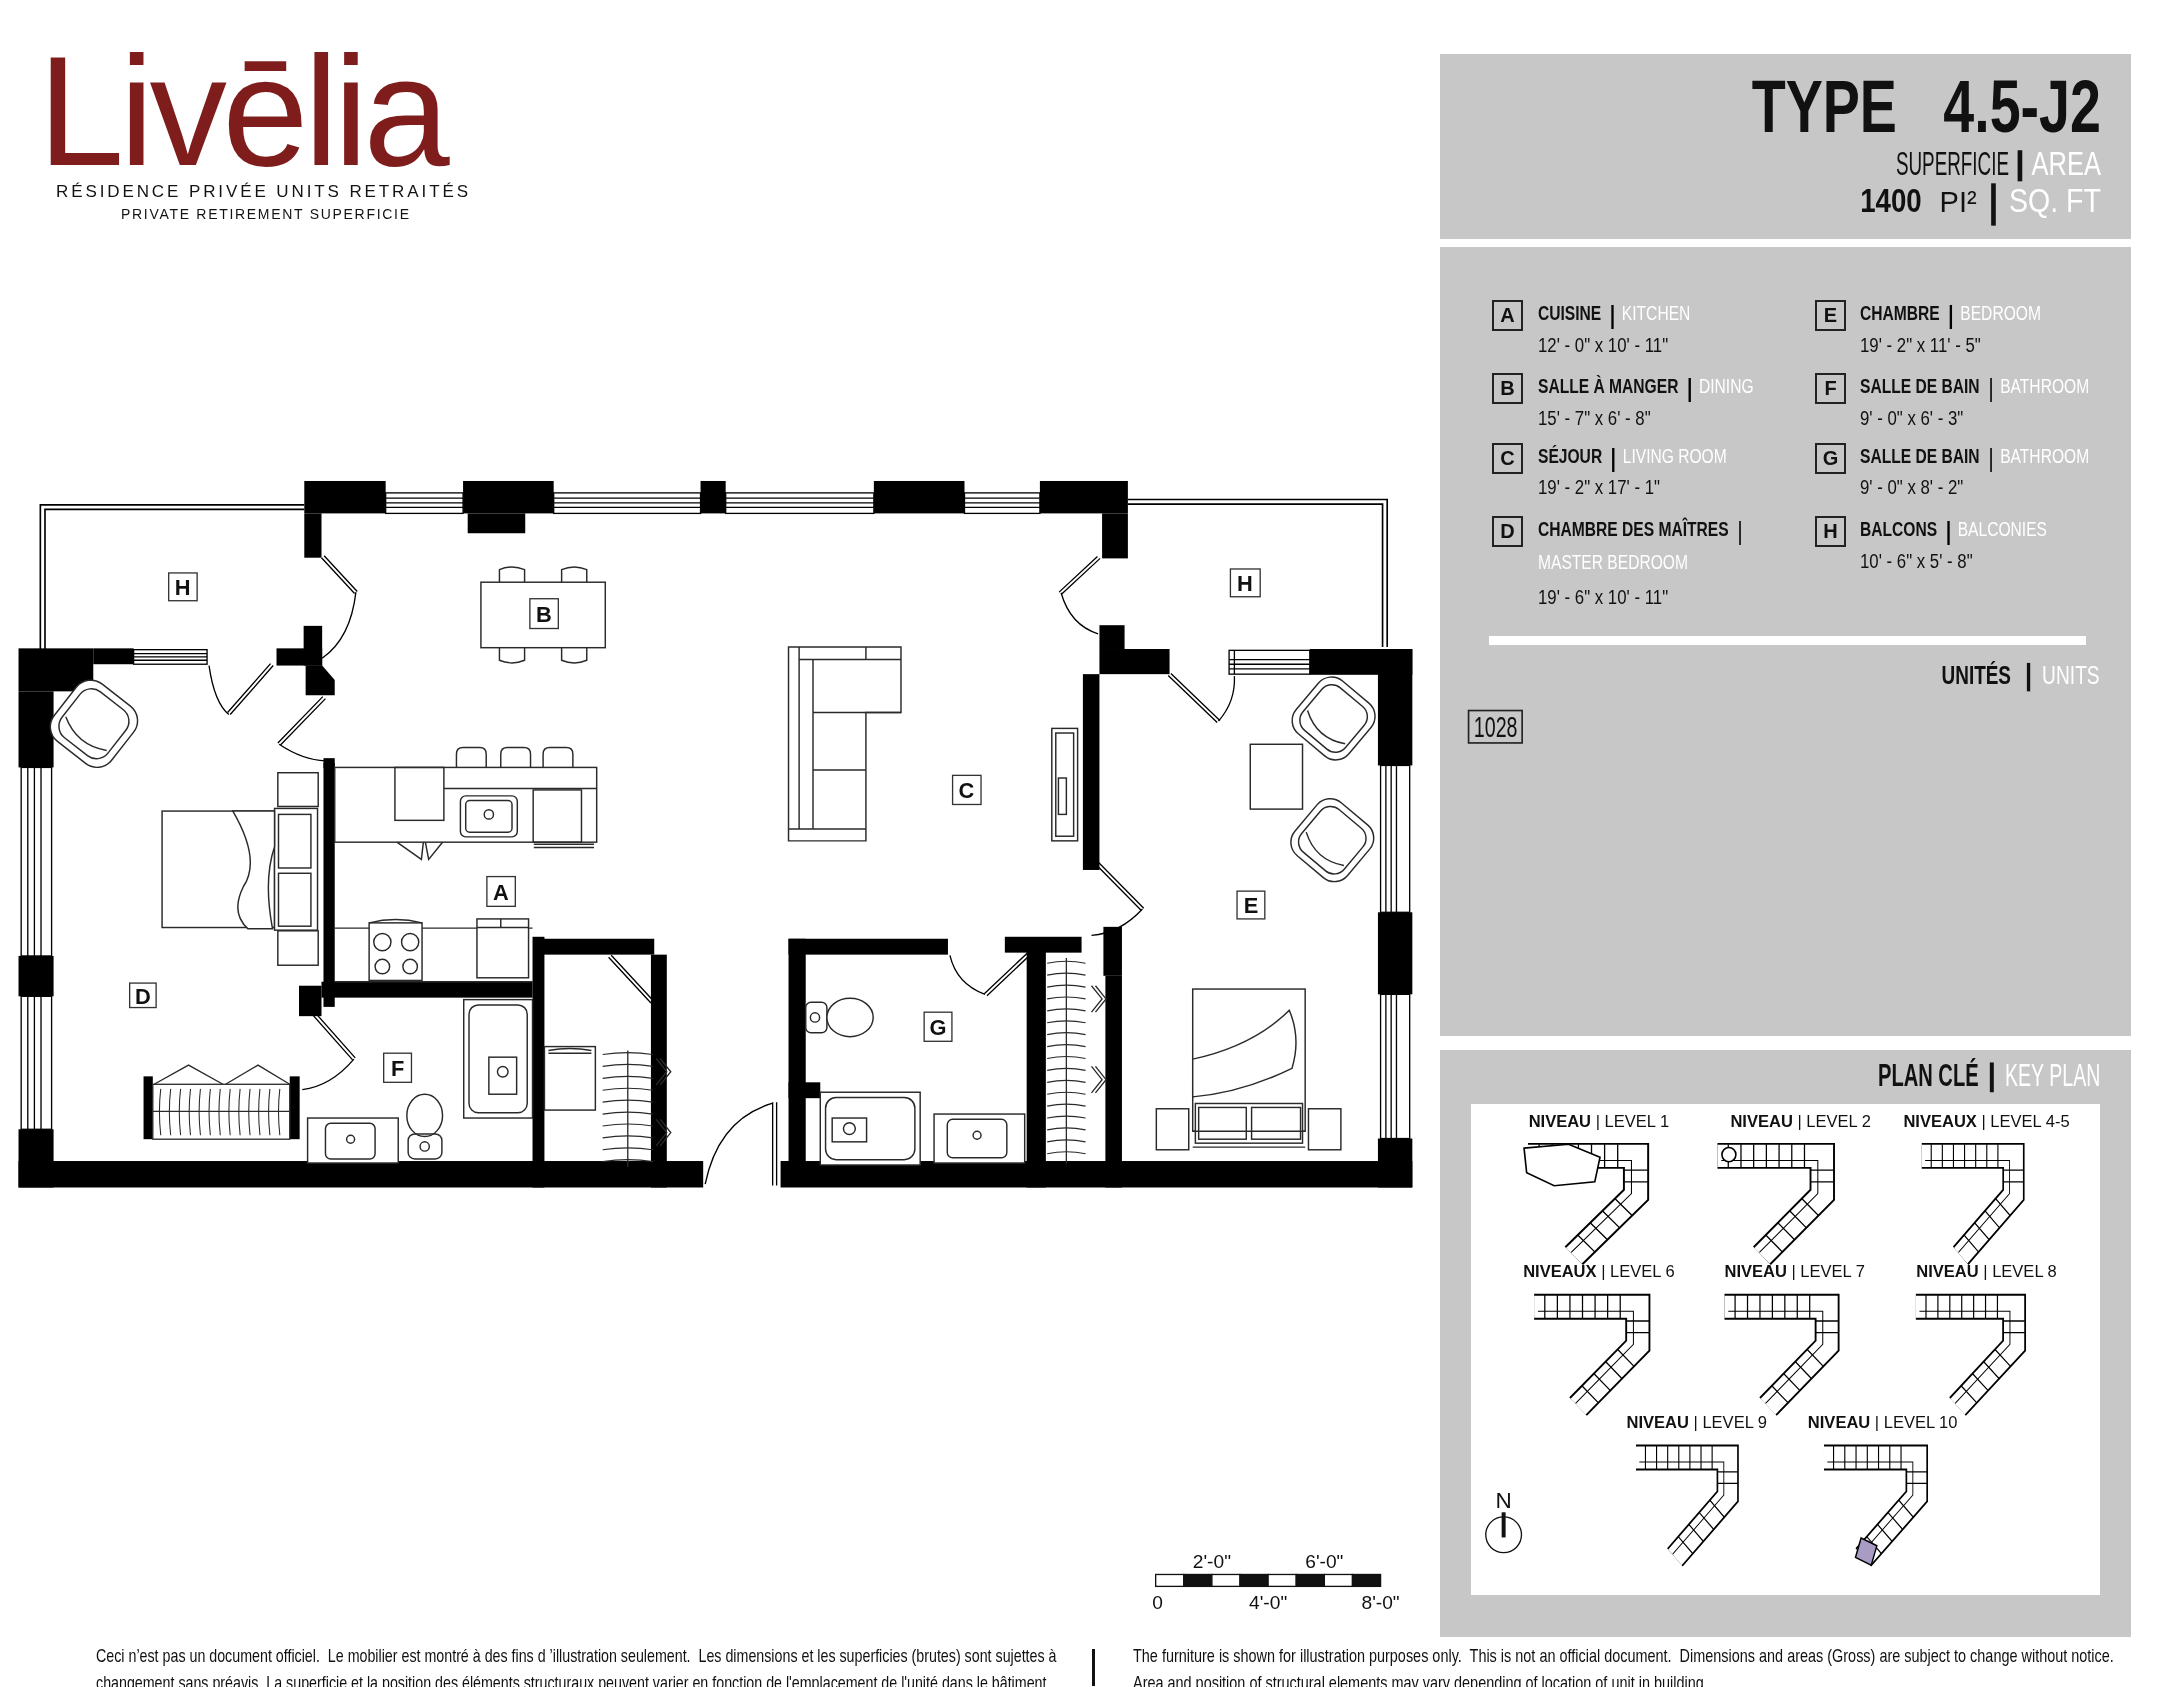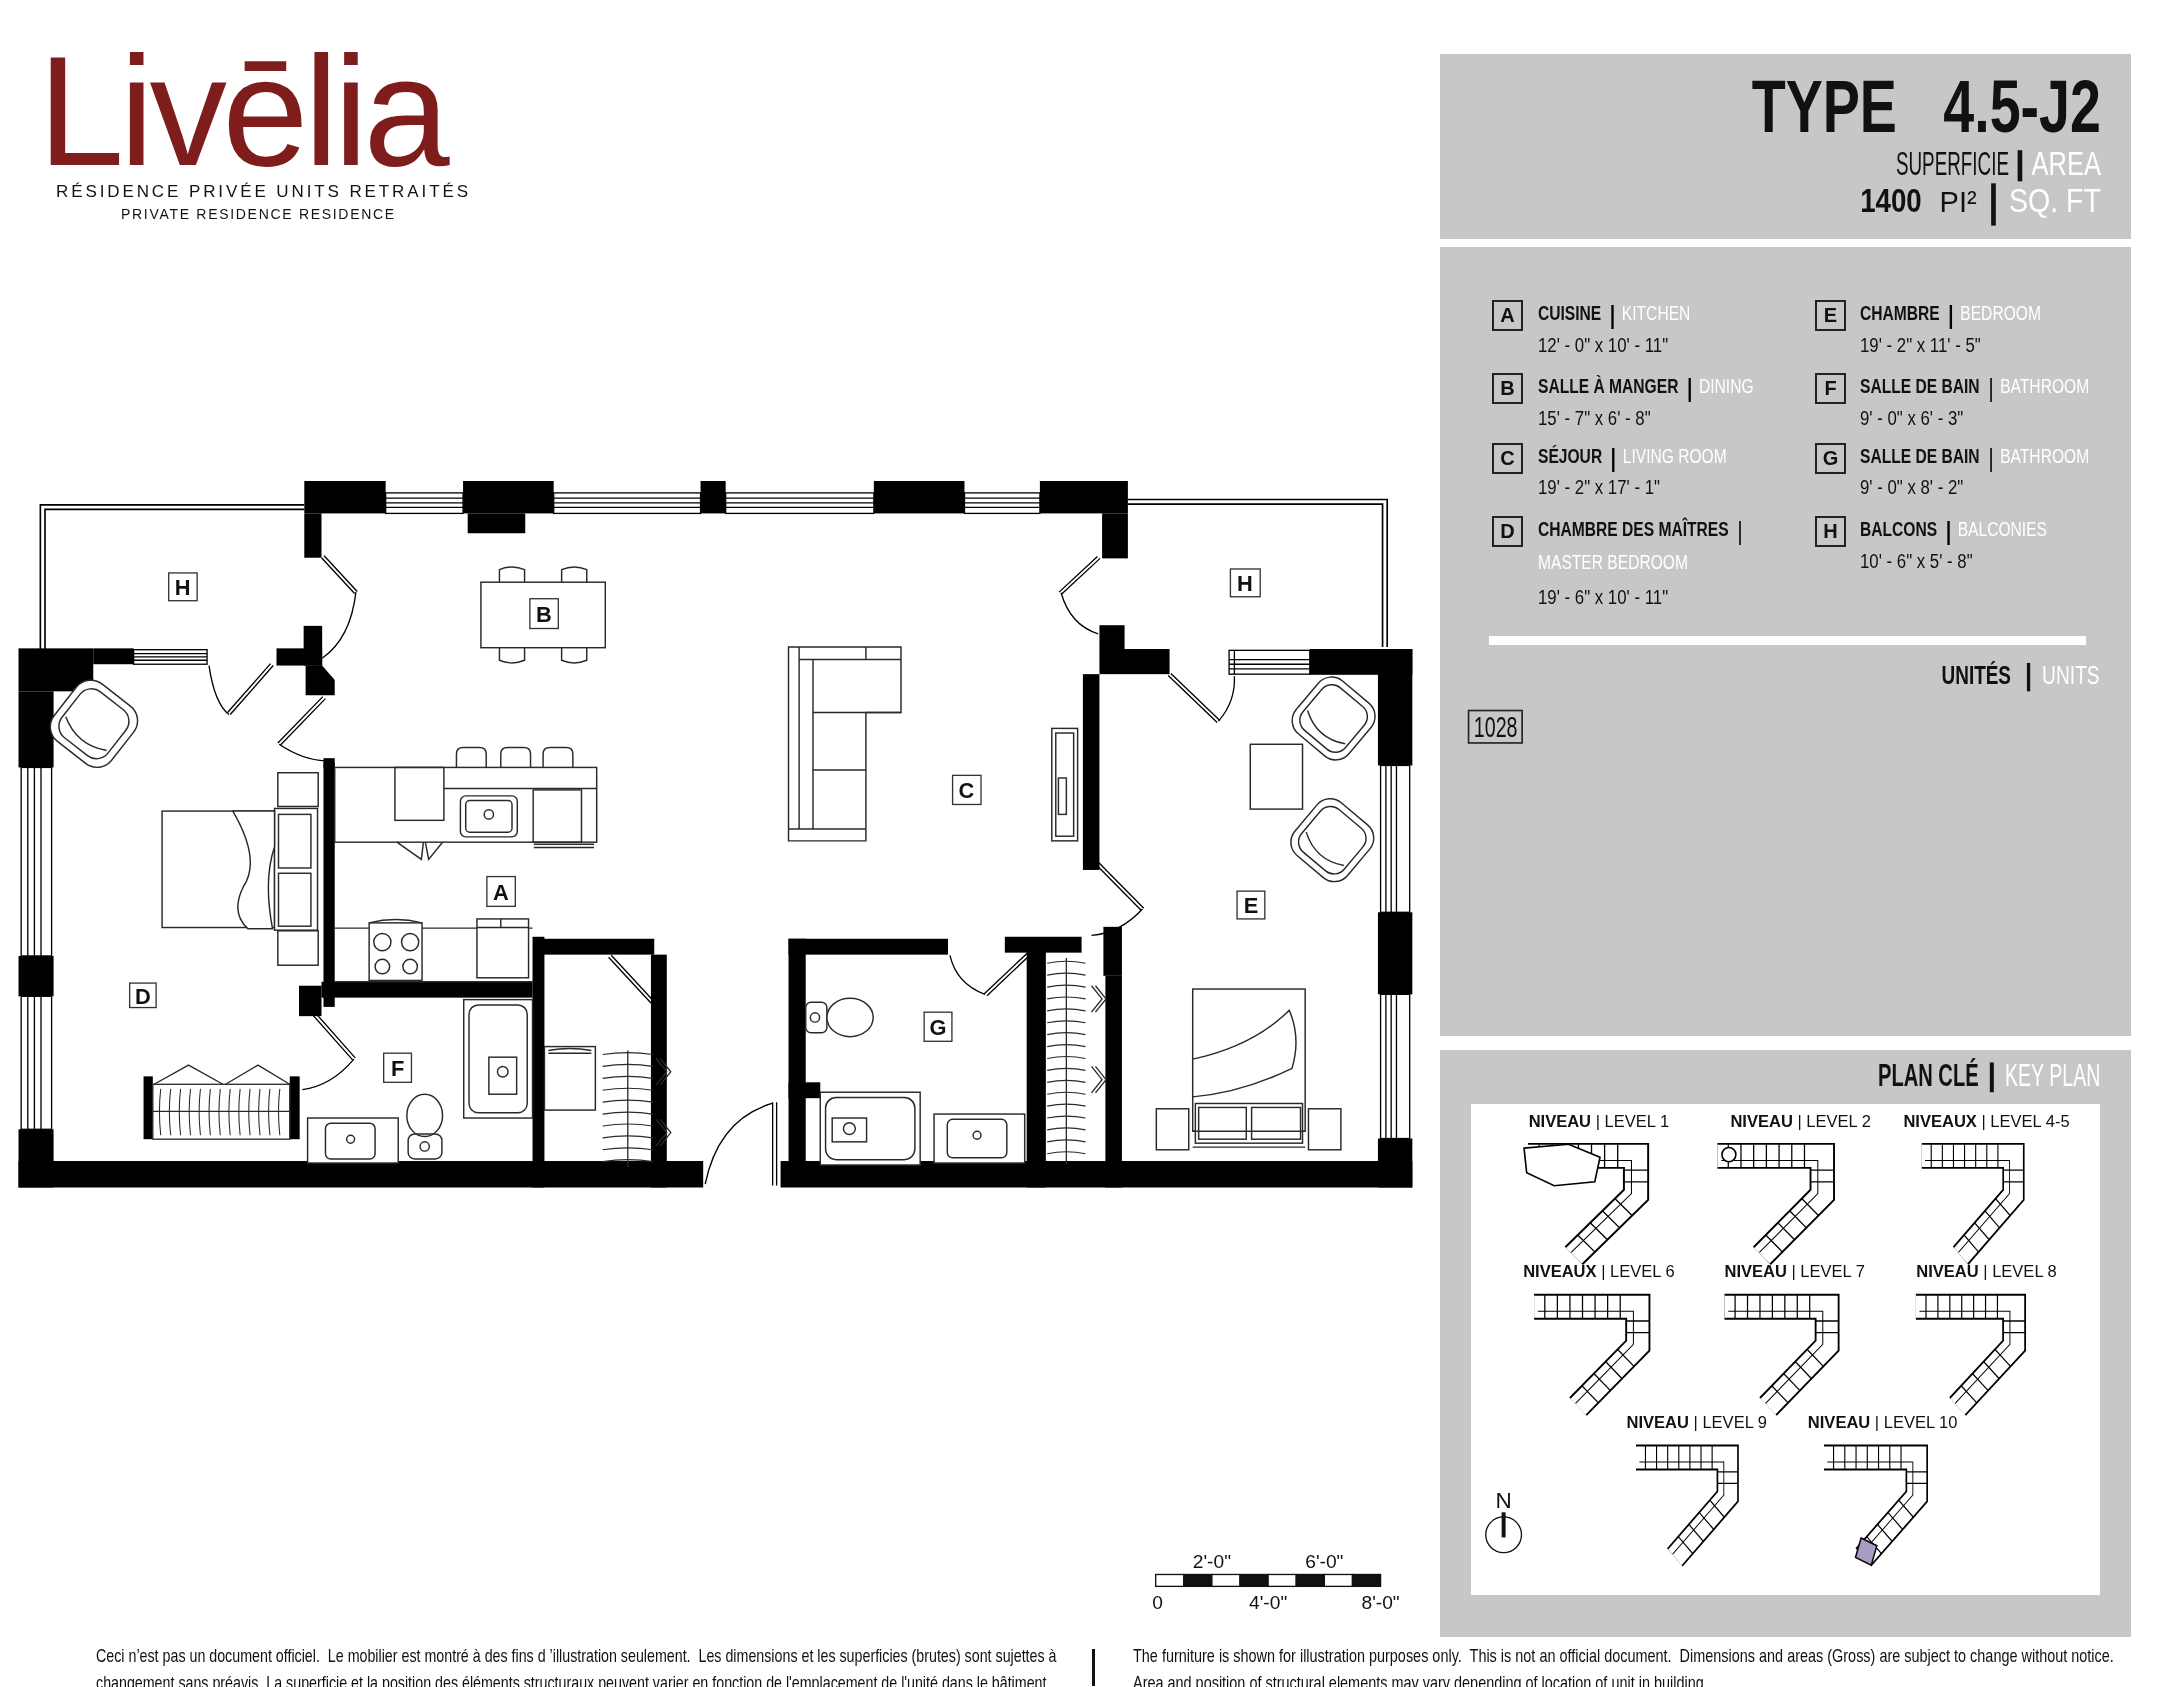--- a/index.html
+++ b/index.html
@@ -16,21 +16,21 @@
   .ldim{position:absolute;font-size:20px;color:#111;white-space:nowrap;transform:scaleX(0.84);transform-origin:left top}
   svg{position:absolute;left:0;top:0}
 </style>
 </head>
 <body>
 
 <div class="abs" style="left:38px;top:23px;width:496px;height:152px;color:#7f1d1d;font-size:155px;letter-spacing:-4.6px;font-weight:normal">Livēlia</div>
 
 <div class="abs" style="left:56px;top:182px;font-size:17px;color:#131313;letter-spacing:2.9px;white-space:nowrap">RÉSIDENCE PRIVÉE UNITS RETRAITÉS</div>
 
-<div class="abs" style="left:121px;top:206px;font-size:14px;color:#131313;letter-spacing:1.7px;white-space:nowrap">PRIVATE RESIDENCE RESIDENCE</div>
+<div class="abs" style="left:121px;top:206px;font-size:14px;color:#131313;letter-spacing:1.7px;white-space:nowrap">PRIVATE RETIREMENT SUPERFICIE</div>
 
 <div class="graybox" style="left:1440px;top:54px;width:691px;height:185px"></div>
 
 <div class="graybox" style="left:1440px;top:247px;width:691px;height:789px"></div>
 
 <div class="lbox" style="left:1492px;top:300px">A</div>
 <div class="lname" style="left:1538px;top:302px"><b class="bt">CUISINE</b><span class="wbar" style="width:2.6px;height:24px;margin:0 10.6px -5.3px 13.2px"></span><span class="wt">KITCHEN</span></div>
 <div class="ldim" style="left:1538px;top:334px">12' - 0" x 10' - 11"</div>
 
 <div class="lbox" style="left:1492px;top:373px">B</div>

